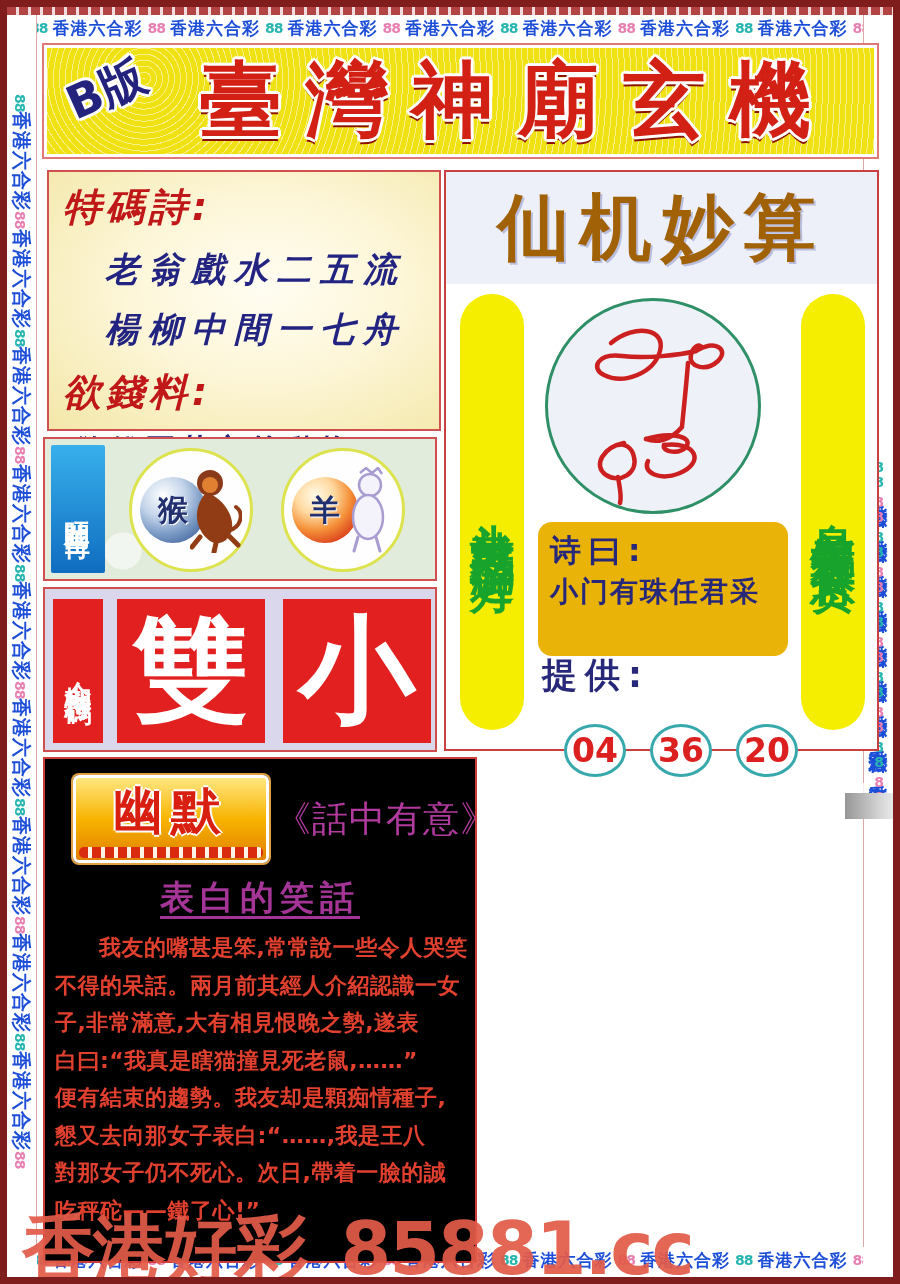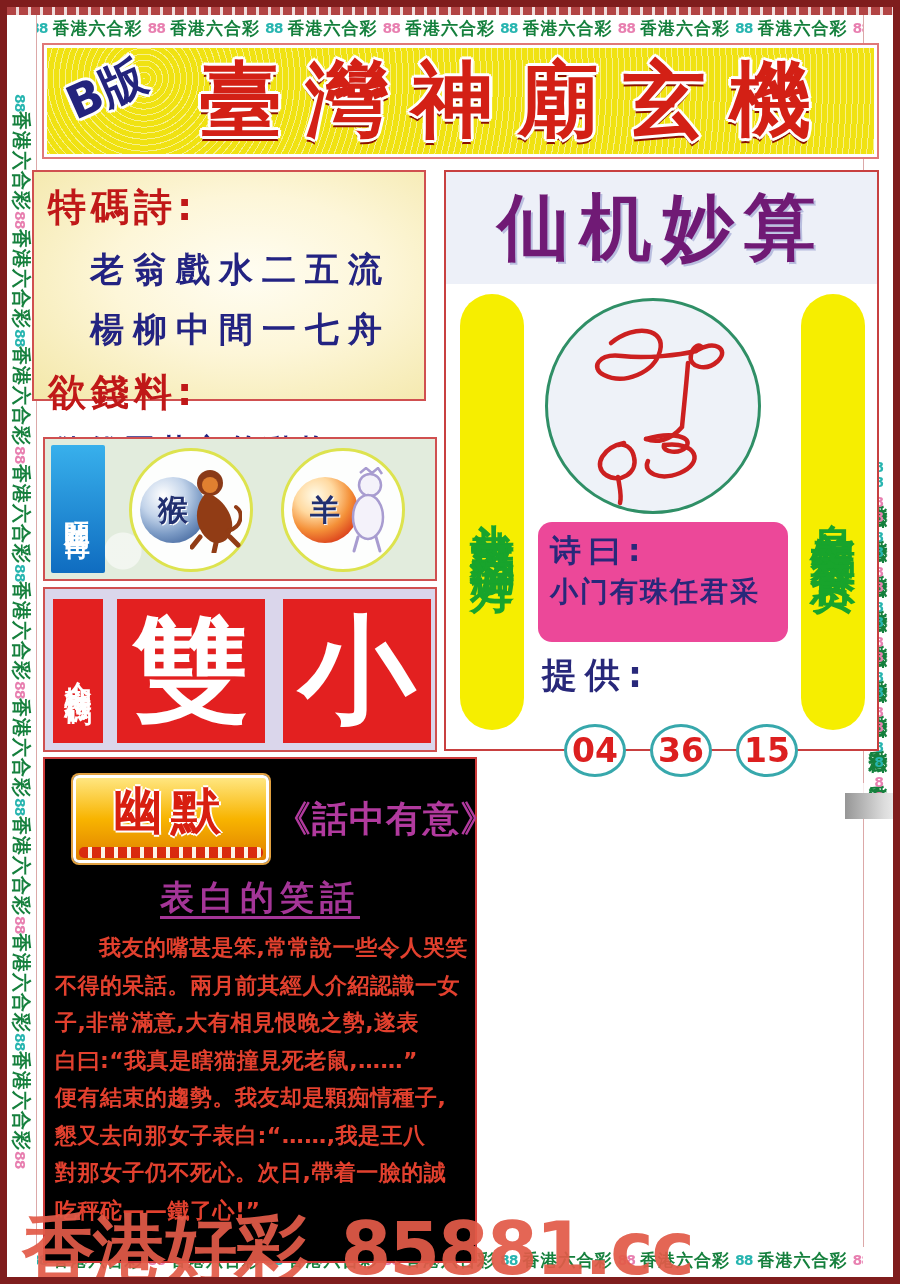--- a/index.html
+++ b/index.html
@@ -14,41 +14,41 @@
   .hstrip{position:absolute;left:30px;right:30px;height:26px;display:flex;
     justify-content:center;align-items:center;white-space:nowrap;overflow:hidden;
     font-size:17px;font-weight:bold;}
   .hstrip.top{top:8px;}
   .hstrip.bottom{bottom:4px;}
   .vstrip{position:absolute;top:8px;bottom:30px;width:30px;overflow:hidden;
     writing-mode:vertical-rl;font-size:19px;font-weight:bold;line-height:28px;
     text-align:center;}
   .vstrip.left{left:0;text-orientation:sideways;border-right:1px solid #dca8a8;}
   .vstrip.right{right:0;text-orientation:upright;border-left:1px solid #dca8a8;}
-  .btext{color:#15803d;margin:0 3px;letter-spacing:1px;}
+  .btext{color:#1d4ed8;margin:0 3px;letter-spacing:1px;}
   .sep{font-size:14px;margin:0 2px;letter-spacing:-1px;}
   .sep-teal{color:#27b5b0;}
   .sep-pink{color:#e87fb0;}
 
   
   .banner{position:absolute;left:35px;top:36px;width:837px;height:116px;
     background:#f0e212;border:2px solid #e07878;box-shadow:inset 0 0 0 3px #fff;
     background-image:repeating-radial-gradient(circle at 12% 30%,rgba(255,255,255,.5) 0 1px,transparent 1px 6px);}
   .edition{position:absolute;left:22px;top:14px;transform:rotate(-24deg);
     font-size:46px;font-weight:900;color:#23237d;
     text-shadow:-3px 0 #fff,3px 0 #fff,0 -3px #fff,0 3px #fff,-2px -2px #fff,2px 2px #fff,-2px 2px #fff,2px -2px #fff;}
   .banner-title{position:absolute;left:120px;right:6px;top:0;bottom:0;display:flex;
     align-items:center;justify-content:center;font-size:82px;font-weight:900;
     letter-spacing:24px;color:#d32015;white-space:nowrap;
     text-shadow:-3px 0 #fff,3px 0 #fff,0 -3px #fff,0 3px #fff,-2px -2px #fff,2px 2px #fff,-2px 2px #fff,2px -2px #fff,0 5px 0 #8a1000;}
 
   
-  .poem-box{position:absolute;left:25px;top:163px;width:394px;height:231px;
+  .poem-box{position:absolute;left:40px;top:163px;width:394px;height:261px;
     border:2px solid #d05050;padding:10px 14px;
-    background:radial-gradient(ellipse at 55% 45%,#fffdf2 0%,#fdf6d8 45%,#f3e7a8 100%);}
+    background:radial-gradient(ellipse at 55% 45%,#fffdf2 0%,#fdf6d8 45%,#f3e7a8 100%);font-style:italic;}
   .poem-heading{font-size:38px;font-weight:900;color:#c01818;letter-spacing:5px;}
   .poem-line{font-size:34px;font-weight:700;color:#232382;letter-spacing:9px;
     margin:14px 0 0 42px;white-space:nowrap;}
   .money-heading{font-size:38px;font-weight:900;color:#c01818;letter-spacing:5px;margin-top:14px;}
   .money-line{font-size:30px;font-weight:700;color:#232382;letter-spacing:5px;margin:12px 0 0 6px;white-space:nowrap;}
 
   .zodiac-box{position:absolute;left:36px;top:430px;width:394px;height:144px;
     border:2px solid #d05050;background:#e2ecdd;
     background-image:radial-gradient(circle at 20% 80%,rgba(255,255,255,.55) 0 18px,transparent 19px),
                      radial-gradient(circle at 75% 20%,rgba(255,255,255,.55) 0 14px,transparent 15px);}
@@ -78,43 +78,43 @@
   .humor-box{position:absolute;left:36px;top:750px;width:434px;height:506px;
     border:2px solid #cc3a3a;background:#000000;}
   .badge{position:absolute;left:28px;top:16px;width:196px;height:88px;border-radius:6px;
     background:linear-gradient(180deg,#ffe680 0%,#f8b400 50%,#e08000 100%);
     border:3px solid #fff;box-shadow:0 0 0 2px #e0a040,2px 3px 5px rgba(0,0,0,.3);
     display:flex;align-items:center;justify-content:center;padding-bottom:16px;
     font-size:50px;font-weight:900;color:#d81f10;letter-spacing:8px;
     text-shadow:-2px 0 #fff,2px 0 #fff,0 -2px #fff,0 2px #fff;}
   .badge-deco{position:absolute;left:34px;top:88px;width:184px;height:11px;border-radius:5px;
     background:repeating-linear-gradient(90deg,#d82010 0 9px,#fff 9px 13px);opacity:.9;}
-  .humor-subtitle{position:absolute;left:230px;top:36px;font-size:36px;font-weight:700;
+  .humor-subtitle{position:absolute;left:230px;top:36px;font-size:36px;font-weight:400;
     color:#b13a9e;letter-spacing:1px;white-space:nowrap;}
   .joke-title{position:absolute;left:0;right:0;top:116px;text-align:center;font-size:34px;
     font-weight:900;color:#a43597;letter-spacing:6px;text-decoration:underline;text-underline-offset:7px;}
   .joke-text{position:absolute;left:10px;right:6px;top:170px;font-size:22px;font-weight:800;
     color:#e2402e;line-height:37.5px;letter-spacing:.5px;}
   .joke-line{white-space:nowrap;}
   .joke-line:first-child{text-indent:2em;}
 
   
   .oracle-box{position:absolute;left:437px;top:163px;width:435px;height:581px;
     border:2px solid #c84040;background:#fff;}
   .oracle-title-bg{position:absolute;left:0;top:0;right:0;height:112px;background:#edf0f8;}
   .oracle-title{position:absolute;left:0;right:0;top:0;height:112px;display:flex;align-items:center;
-    justify-content:center;font-size:72px;font-weight:900;color:#701a75;letter-spacing:10px;
+    justify-content:center;font-size:72px;font-weight:900;color:#a16207;letter-spacing:10px;
     text-shadow:2px 2px 0 #b9bedf;}
   .couplet{position:absolute;top:122px;width:64px;height:436px;background:#f6ee00;border-radius:32px;
     writing-mode:vertical-rl;text-orientation:upright;display:flex;align-items:center;justify-content:center;
     font-size:45px;font-weight:900;color:#18a42c;letter-spacing:7px;}
   .couplet-left{left:14px;} .couplet-right{left:355px;}
   .talisman{position:absolute;left:99px;top:126px;width:216px;height:216px;border:3px solid #2f8f66;
     border-radius:50%;background:#eef2f8;}
-  .oracle-pink{position:absolute;left:92px;top:350px;width:250px;height:120px;background:#ec4899;
+  .oracle-pink{position:absolute;left:92px;top:350px;width:250px;height:134px;background:#eab308;
     border-radius:14px;padding:8px 12px;}
   .oracle-poem-heading{font-size:31px;font-weight:900;color:#28287a;letter-spacing:8px;}
   .oracle-poem-line{font-size:28px;font-weight:800;color:#28287a;line-height:39px;letter-spacing:2px;white-space:nowrap;}
   .provide{position:absolute;left:96px;top:480px;font-size:35px;font-weight:900;color:#28287a;letter-spacing:8px;}
   .numbers-row{position:absolute;left:118px;top:552px;display:flex;gap:24px;}
   .num-circle{width:62px;height:53px;border:3px solid #37a8ac;border-radius:50%;background:#fff;
     display:flex;align-items:center;justify-content:center;font-size:33px;font-weight:900;color:#dc1f1f;}
 
   .calli-box{position:absolute;left:480px;top:748px;width:392px;height:122px;border:3px solid #9c2828;
     background:#fffefd;display:flex;flex-direction:column;justify-content:space-evenly;padding:0 14px;}
@@ -231,21 +231,21 @@
       </svg>
     </div>
     <div class="oracle-pink">
       <div class="oracle-poem-heading">诗曰:</div>
       <div class="oracle-poem-line">小门有珠任君采</div>
     </div>
     <div class="provide">提供:</div>
     <div class="numbers-row">
         <div class="num-circle">04</div>
         <div class="num-circle">36</div>
-        <div class="num-circle">15</div>
+        <div class="num-circle">20</div>
       </div>
   </div>
 
   <div class="white-smear"></div>
   <div class="gray-artifact"></div>
 
   <div class="humor-box">
     <div class="badge">幽默</div>
     <div class="badge-deco"></div>
     <div class="humor-subtitle">《話中有意》</div>

